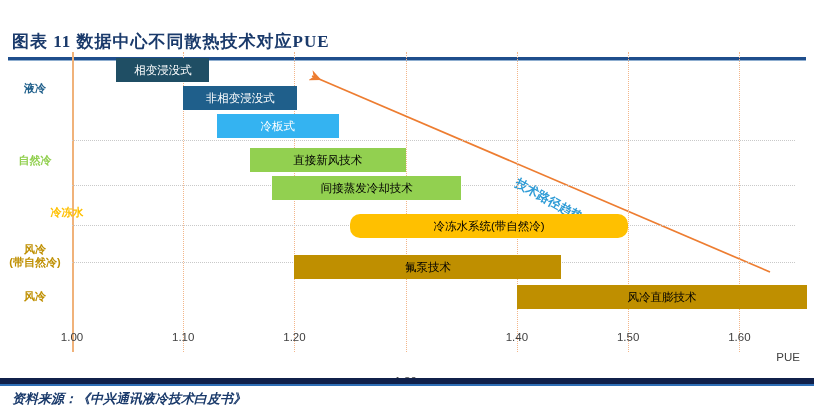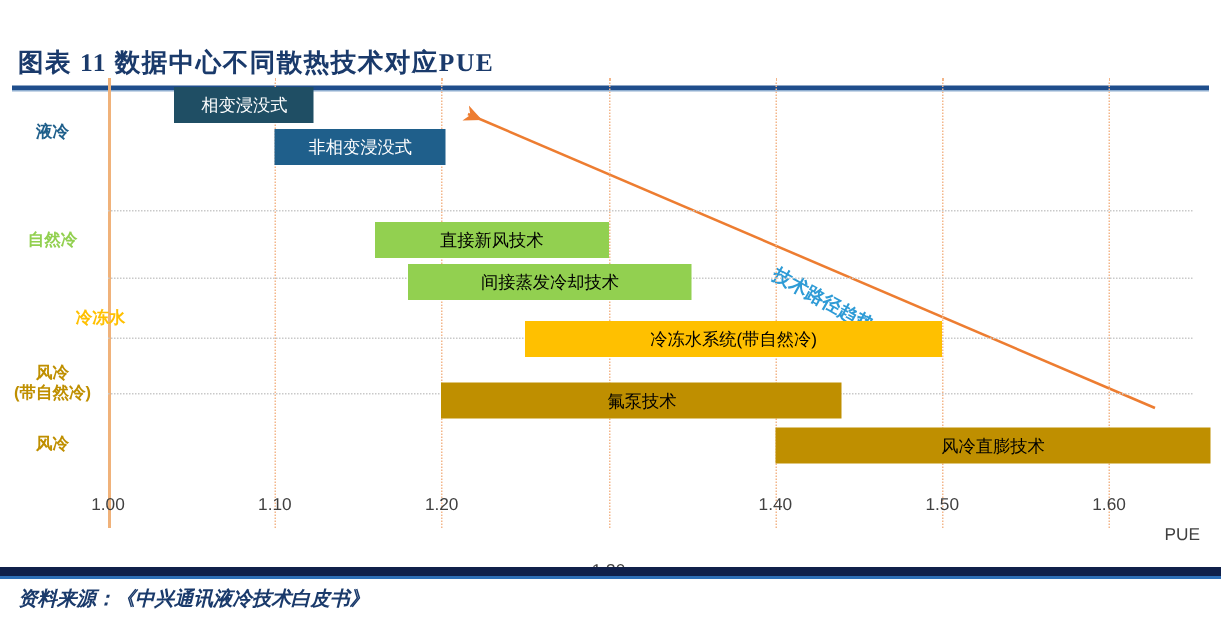--- a/index.html
+++ b/index.html
@@ -116,23 +116,24 @@
     <div class="hgrid" style="left: 72px; top: 145px; width: 723px;"></div>
     <div class="hgrid" style="left: 72px; top: 185px; width: 723px;"></div>
     <div class="hgrid" style="left: 72px; top: 222px; width: 723px;"></div>
     <div class="cat-label" style="left: 0px; top: 42px; width: 70px; color: rgb(31, 95, 139);"><span>液冷</span></div>
     <div class="cat-label" style="left: 0px; top: 114px; width: 70px; color: rgb(146, 208, 80);"><span>自然冷</span></div>
     <div class="cat-label" style="left: 0px; top: 166px; width: 70px; color: rgb(255, 192, 0); padding-left: 32px;"><span>冷冻水</span></div>
     <div class="cat-label" style="left: 0px; top: 203px; width: 70px; color: rgb(191, 143, 0);"><span>风冷</span><br><span>(带自然冷)</span></div>
     <div class="cat-label" style="left: 0px; top: 250px; width: 70px; color: rgb(191, 143, 0);"><span>风冷</span></div>
     <div class="bar" style="left: 116.492px; width: 93px; top: 18px; background: rgb(31, 78, 100); color: rgb(255, 255, 255);">相变浸没式</div>
     <div class="bar" style="left: 183.231px; width: 114px; top: 46px; background: rgb(31, 95, 139); color: rgb(255, 255, 255);">非相变浸没式</div>
+    <div class="bar" style="left: 216.6px; width: 122.354px; top: 74px; background: rgb(52, 179, 241); color: rgb(255, 255, 255);">冷板式</div>
     <div class="bar" style="left: 249.969px; width: 155.723px; top: 108px; background: rgb(146, 208, 80); color: rgb(0, 0, 0);">直接新风技术</div>
     <div class="bar" style="left: 272.215px; width: 189.092px; top: 136px; background: rgb(146, 208, 80); color: rgb(0, 0, 0);">间接蒸发冷却技术</div>
-    <div class="bar" style="left: 350.077px; width: 278.077px; top: 174px; background: rgb(255, 192, 0); color: rgb(0, 0, 0);">冷冻水系统(带自然冷)</div>
+    <div class="bar" style="left: 350.077px; width: 278.077px; top: 174px; background: rgb(255, 192, 0); color: rgb(0, 0, 0); border-radius: 10px;">冷冻水系统(带自然冷)</div>
     <div class="bar" style="left: 294.462px; width: 266.954px; top: 215px; background: rgb(191, 143, 0); color: rgb(0, 0, 0);">氟泵技术</div>
     <div class="bar" style="left: 516.923px; width: 290px; top: 245px; background: rgb(191, 143, 0); color: rgb(0, 0, 0);">风冷直膨技术</div>
     <div class="xtick-label" style="left: 72px;">1.00</div>
     <div class="xtick-label" style="left: 183.231px;">1.10</div>
     <div class="xtick-label" style="left: 294.462px;">1.20</div>
     <div class="xtick-label" style="left: 405.692px; margin-top: 44px;">1.30</div>
     <div class="xtick-label" style="left: 516.923px;">1.40</div>
     <div class="xtick-label" style="left: 628.154px;">1.50</div>
     <div class="xtick-label" style="left: 739.385px;">1.60</div>
     <div id="xaxis-title">PUE</div>

